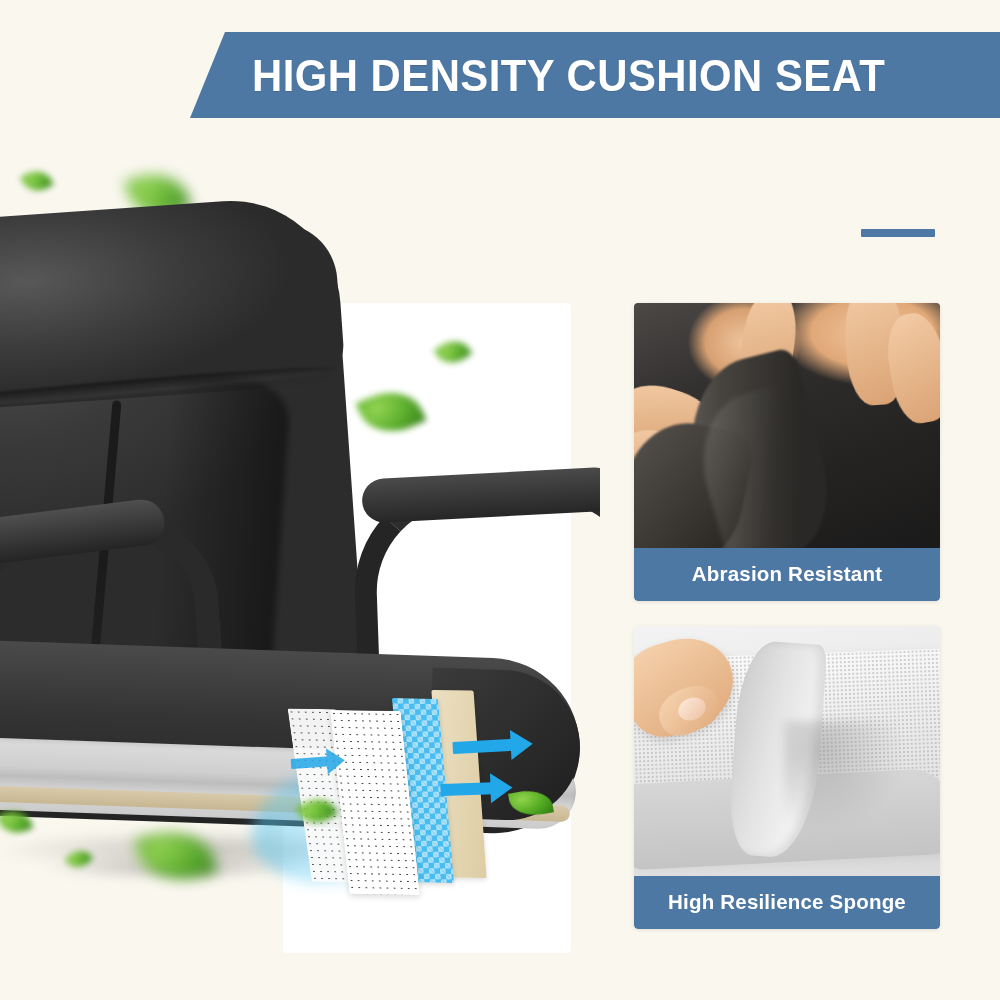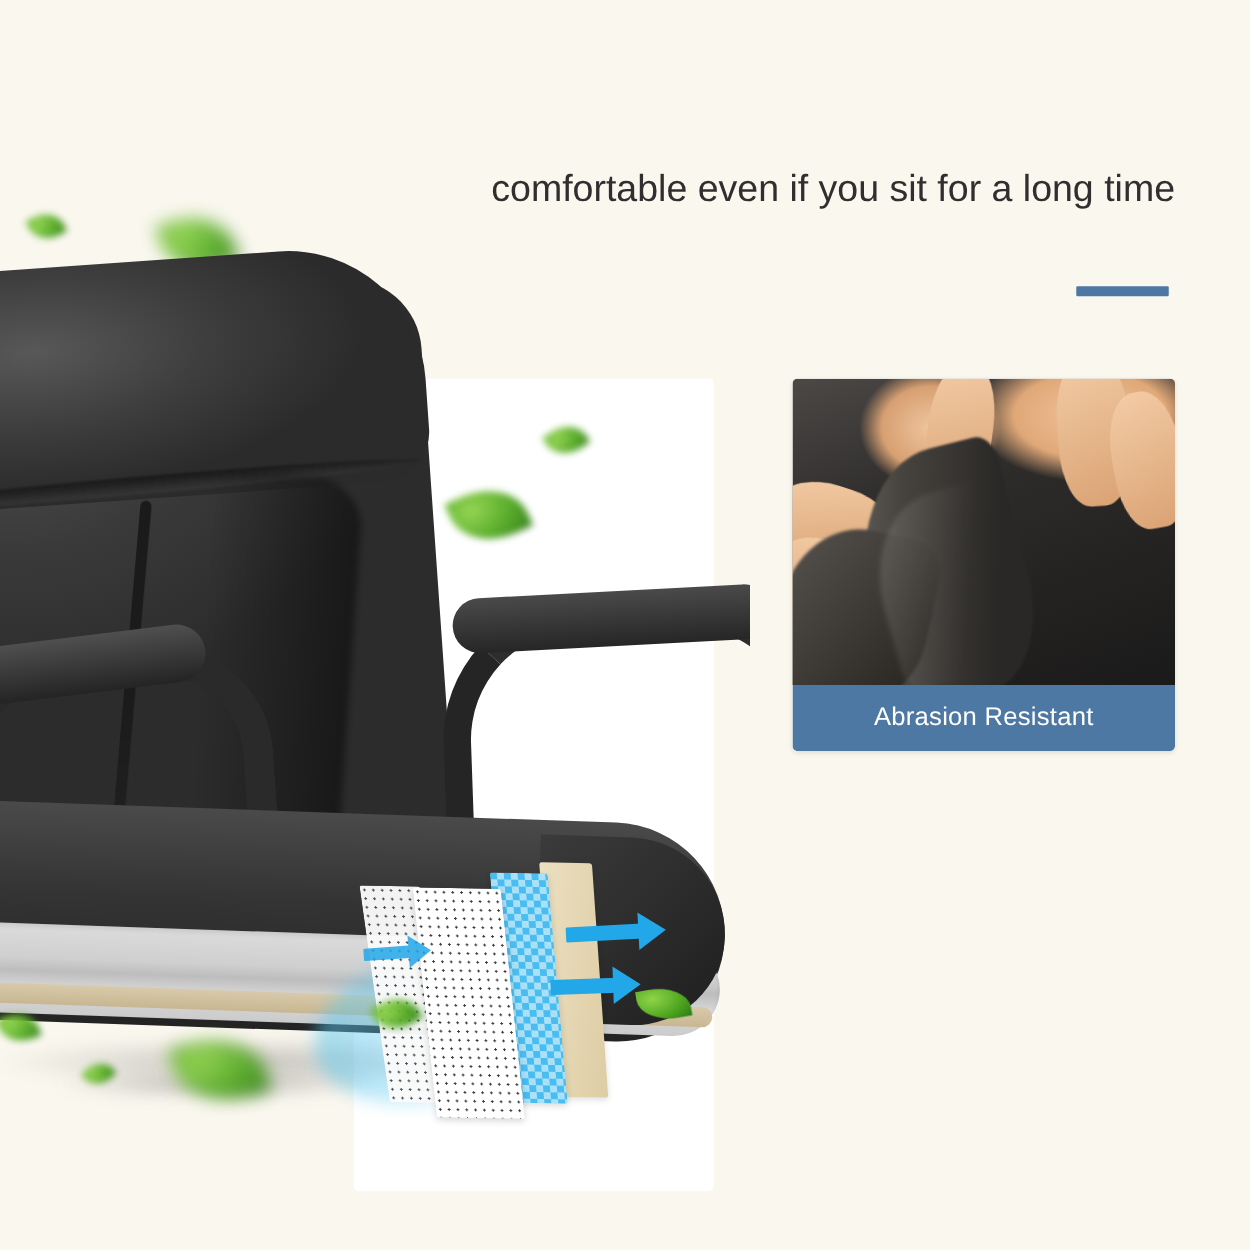--- a/index.html
+++ b/index.html
@@ -200,20 +200,21 @@
     position:absolute;background:radial-gradient(ellipse at center,rgba(90,90,90,.35),rgba(0,0,0,0) 70%);
     filter:blur(5px);border-radius:50%;
   }
 
   
   .card{
     position:absolute;left:634px;width:306px;
     border-radius:4px;overflow:hidden;
     box-shadow:0 1px 4px rgba(0,0,0,.10);
     background:#ffffff;
+    font-weight:bold;
   }
   .card-photo{position:relative;width:100%;overflow:hidden;}
   .card-caption{
     background:#4e78a4;color:#fff;
     font-size:20.5px;text-align:center;
     padding:14px 6px 15px;letter-spacing:.2px;
     border-radius:0 0 4px 4px;
   }
 
   
@@ -295,23 +296,25 @@
     position:absolute;left:44px;top:72px;width:28px;height:22px;
     background:linear-gradient(150deg,#fdeadb,#edc2a2);
     border-radius:50%;transform:rotate(-22deg);
   }
 </style>
 </head>
 <body>
 
 <div class="stage">
 
+  <div class="banner">
+    <div class="banner-title">HIGH DENSITY CUSHION SEAT</div>
+  </div>
 
   <div class="subtitle">
-    <div>comfortable even if you sit for a long time</div>
   </div>
 
   <div class="accent-bar"></div>
 
   <div class="hero-panel"></div>
 
   <div class="hero">
 
     <div class="leaf blur-s" style="left:24px;top:20px;width:26px;height:22px;transform:rotate(-28deg);"></div>
     <div class="leaf blur" style="left:130px;top:22px;width:56px;height:46px;transform:rotate(-18deg);"></div>
@@ -370,14 +373,28 @@
       <div class="finger" style="left:256px;top:10px;width:56px;height:110px;transform:rotate(-10deg);"></div>
       <div class="finger" style="left:-14px;top:86px;width:96px;height:56px;transform:rotate(18deg);"></div>
       <div class="finger" style="left:-20px;top:130px;width:86px;height:70px;transform:rotate(26deg);"></div>
       <div class="leather-fold"></div>
       <div class="leather-fold2"></div>
       <div class="leather-sheen"></div>
     </div>
     <div class="card-caption">Abrasion Resistant</div>
   </div>
 
+  <div class="card" style="top:626px;">
+    <div class="card-photo photo-sponge">
+      <div class="sponge-block">
+        <div class="sponge-tex"></div>
+      </div>
+      <div class="sponge-front"></div>
+      <div class="sponge-fold"></div>
+      <div class="sponge-dip"></div>
+      <div class="hand-press"></div>
+      <div class="thumb"></div>
+      <div class="nail"></div>
+    </div>
+    <div class="card-caption">High Resilience Sponge</div>
+  </div>
 
 </div>
 
 </body></html>

